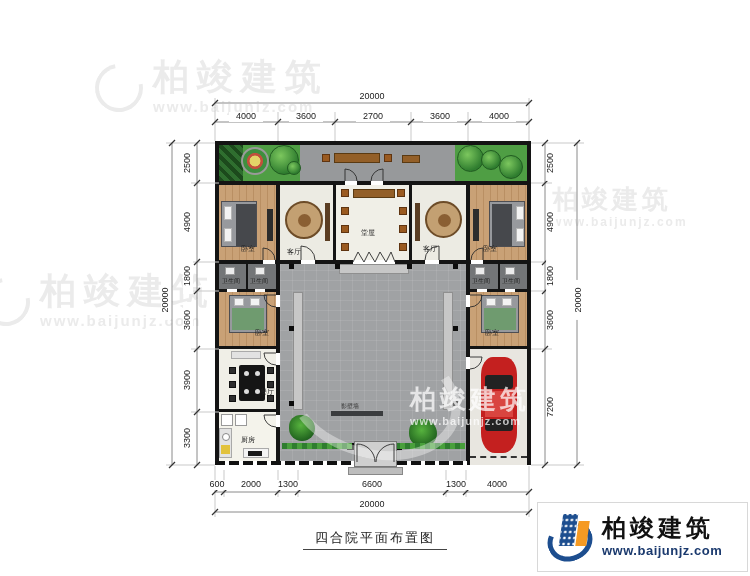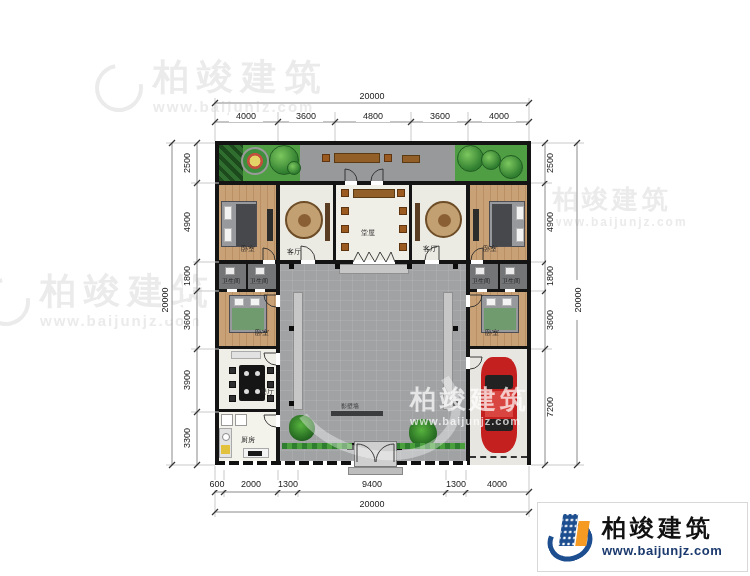--- a/index.html
+++ b/index.html
@@ -300,47 +300,48 @@
                M470 357 L482 357 A12 12 0 0 1 470 369
                M357 462 L357 444 A18 18 0 0 1 375 462
                M394 462 L394 444 A18 18 0 0 0 376 462
                M353 262 L358 252 L364 262 L369 252 L375 262 L380 252 L386 262 L391 252 L395 262"></path>
     </g>
   </svg>
 
   <span class="dim" style="left:352px;top:92px;width:40px">20000</span>
   <span class="dim" style="left:229px;top:112px;width:34px">4000</span>
   <span class="dim" style="left:289px;top:112px;width:34px">3600</span>
-  <span class="dim" style="left:356px;top:112px;width:34px">4800</span>
+  <span class="dim" style="left:356px;top:112px;width:34px">2700</span>
   <span class="dim" style="left:423px;top:112px;width:34px">3600</span>
   <span class="dim" style="left:482px;top:112px;width:34px">4000</span>
 
   <span class="dim" style="left:205px;top:480px;width:24px">600</span>
   <span class="dim" style="left:234px;top:480px;width:34px">2000</span>
   <span class="dim" style="left:271px;top:480px;width:34px">1300</span>
-  <span class="dim" style="left:355px;top:480px;width:34px">9400</span>
+  <span class="dim" style="left:355px;top:480px;width:34px">6600</span>
   <span class="dim" style="left:439px;top:480px;width:34px">1300</span>
   <span class="dim" style="left:480px;top:480px;width:34px">4000</span>
   <span class="dim" style="left:352px;top:500px;width:40px">20000</span>
 
   <span class="dim dimv" style="left:170px;top:158px;width:36px">2500</span>
   <span class="dim dimv" style="left:170px;top:217px;width:36px">4900</span>
   <span class="dim dimv" style="left:170px;top:271px;width:36px">1800</span>
   <span class="dim dimv" style="left:170px;top:315px;width:36px">3600</span>
   <span class="dim dimv" style="left:170px;top:375px;width:36px">3900</span>
   <span class="dim dimv" style="left:170px;top:433px;width:36px">3300</span>
   <span class="dim dimv" style="left:146px;top:295px;width:40px">20000</span>
 
   <span class="dim dimv" style="left:533px;top:158px;width:36px">2500</span>
   <span class="dim dimv" style="left:533px;top:217px;width:36px">4900</span>
   <span class="dim dimv" style="left:533px;top:271px;width:36px">1800</span>
   <span class="dim dimv" style="left:533px;top:315px;width:36px">3600</span>
   <span class="dim dimv" style="left:533px;top:402px;width:36px">7200</span>
   <span class="dim dimv" style="left:559px;top:295px;width:40px">20000</span>
 
+  <div class="title">四合院平面布置图</div>
 
   <div class="footer">
     <div class="f-icon">
       <div class="f-swoosh"></div>
       <div class="f-b1"></div>
       <div class="f-b2"></div>
     </div>
     <div>
       <div class="f-name">柏竣建筑</div>
       <div class="f-url">www.baijunjz.com</div>

